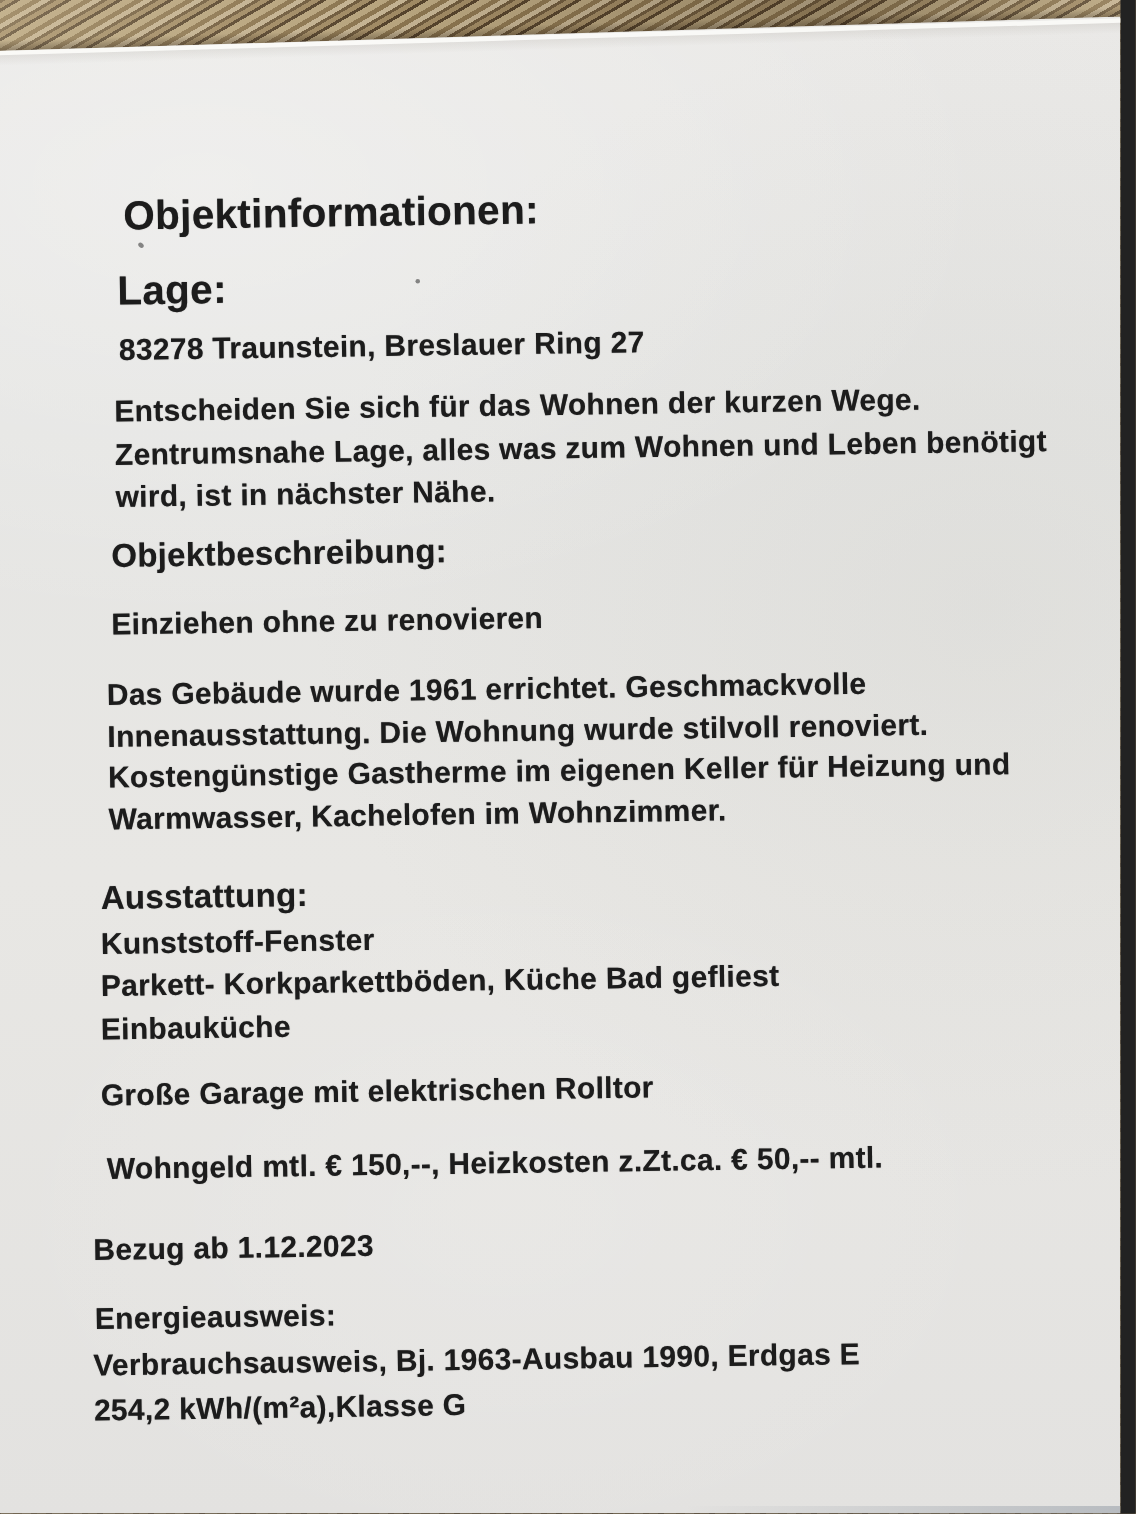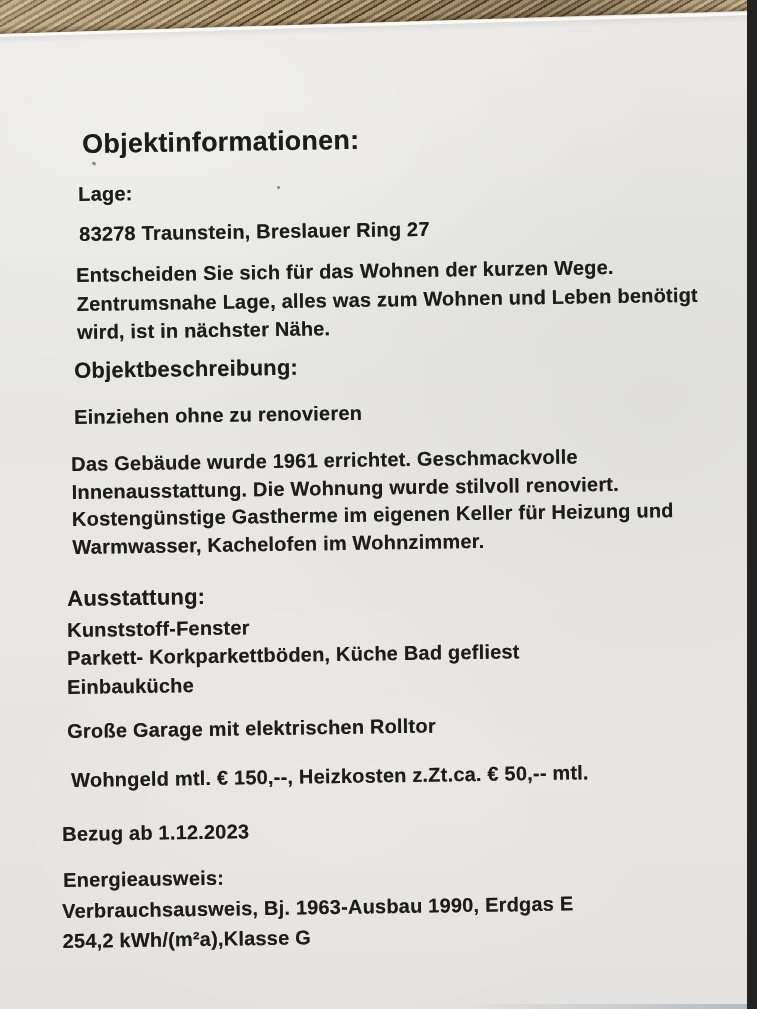--- a/index.html
+++ b/index.html
@@ -61,21 +61,21 @@
     color: #1c1c1c;
     font-weight: 700;
     letter-spacing: .2px;
     white-space: nowrap;
     transform: rotate(-.85deg);
     transform-origin: 0 0;
     text-shadow: 0 0 .6px rgba(25,25,25,.55);
   }
   .t-title { font-size: 27px; line-height: 30px; }
   .t-h2    { font-size: 22px; line-height: 26px; }
-  .t-h3    { font-size: 20px; line-height: 25px; }
+  .t-h3    { font-size: 27px; line-height: 25px; }
   .t-body  { font-size: 20px; line-height: 28.5px; }
   .t-body-tight { font-size: 20px; line-height: 27.5px; }
   .t-body-loose { font-size: 20px; line-height: 30px; }
   
   .speck {
     position: absolute; border-radius: 50%;
     background: rgba(45,45,45,.55);
   }
   #speck-1 { left: 92px;  top: 162px; width: 4px; height: 3px; transform: rotate(40deg); }
   #speck-2 { left: 277px; top: 186px; width: 3px; height: 3px; }

